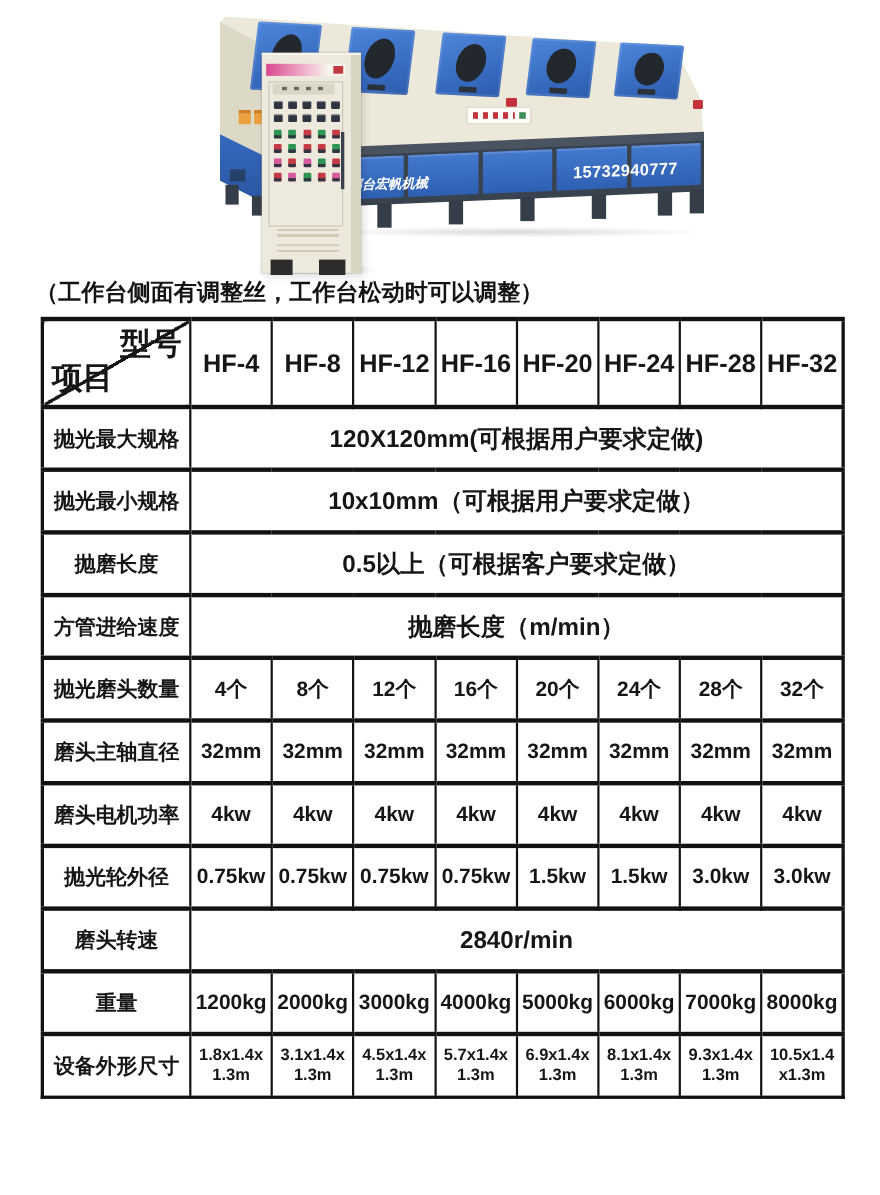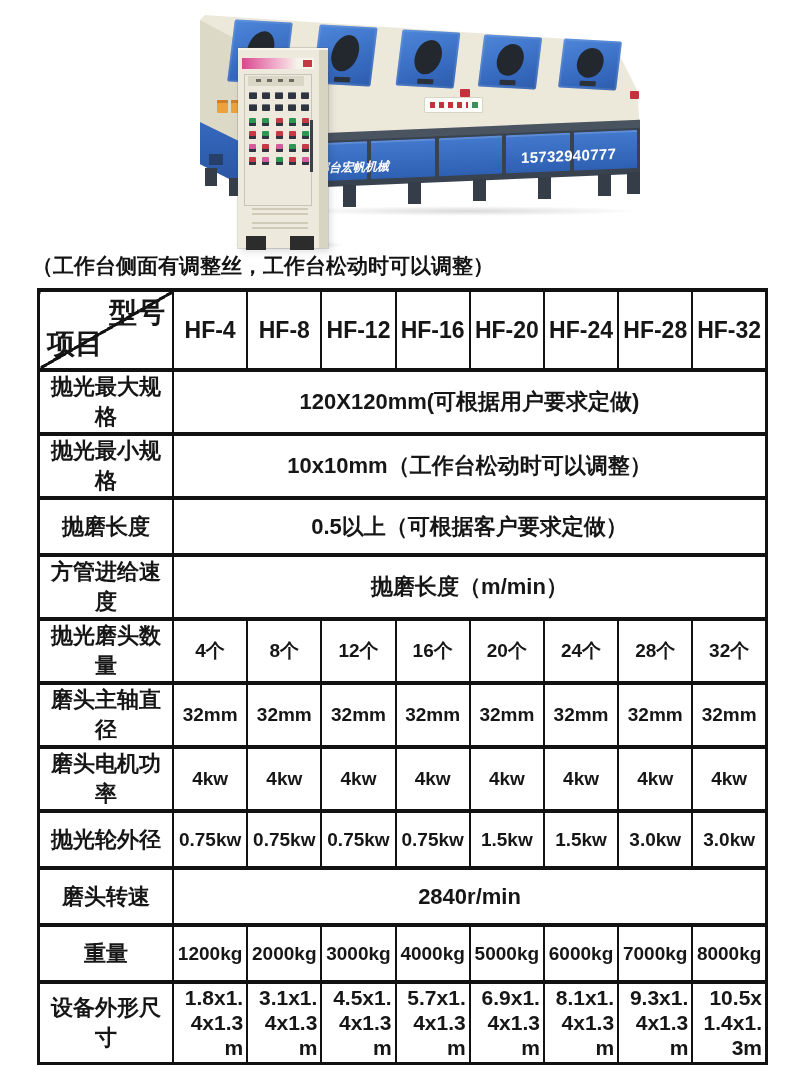--- a/index.html
+++ b/index.html
@@ -96,24 +96,24 @@
     padding:0 2px; overflow:hidden; }
   tr.header-row { height:80px; }
   tr.data-row { height:57px; }
   td.corner { position:relative; width:128px; padding:0;
     background:linear-gradient(to bottom right,
       transparent calc(50% - 1.5px), #121212 calc(50% - 1.5px),
       #121212 calc(50% + 1.5px), transparent calc(50% + 1.5px)); }
   .corner-top { position:absolute; top:2px; right:7px; font-size:28px; font-weight:700; }
   .corner-bottom { position:absolute; bottom:5px; left:7px; font-size:28px; font-weight:700; }
   td.model-cell { font-size:23px; }
-  td.label-cell { font-size:22px; }
+  td.label-cell { font-size:19px; }
   td.span-cell { font-size:22px; }
   td.value-cell { font-size:19px; }
-  td.value-cell.small { font-size:21px; word-break:break-all; line-height:1.18; padding:2px 3px;text-align:right; }
+  td.value-cell.small { font-size:15px; word-break:break-all; line-height:1.18; padding:2px 3px; }
 </style>
 </head>
 <body>
 
 <div class="machine">
   <div class="m-shadow1"></div>
   <div class="m-shadow2"></div>
 
   <div class="m-body"></div>
   <div class="m-side"></div>
@@ -246,21 +246,21 @@
         <td class="model-cell">HF-24</td>
         <td class="model-cell">HF-28</td>
         <td class="model-cell">HF-32</td>
       </tr>
       <tr class="data-row">
         <td class="label-cell">抛光最大规格</td>
         <td class="span-cell" colspan="8">120X120mm(可根据用户要求定做)</td>
       </tr>
       <tr class="data-row">
         <td class="label-cell">抛光最小规格</td>
-        <td class="span-cell" colspan="8">10x10mm（工作台松动时可以调整）</td>
+        <td class="span-cell" colspan="8">10x10mm（可根据用户要求定做）</td>
       </tr>
       <tr class="data-row">
         <td class="label-cell">抛磨长度</td>
         <td class="span-cell" colspan="8">0.5以上（可根据客户要求定做）</td>
       </tr>
       <tr class="data-row">
         <td class="label-cell">方管进给速度</td>
         <td class="span-cell" colspan="8">抛磨长度（m/min）</td>
       </tr>
       <tr class="data-row">

